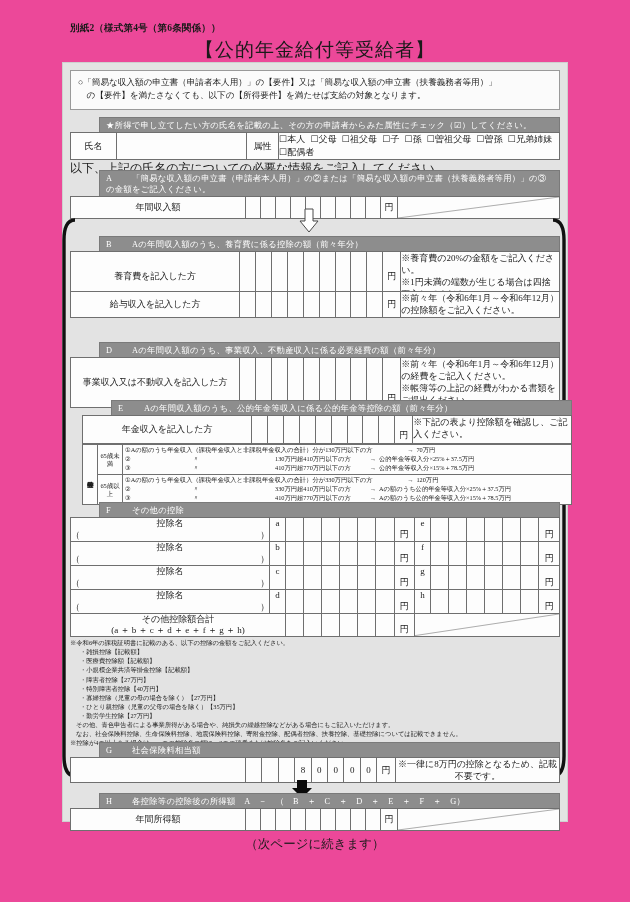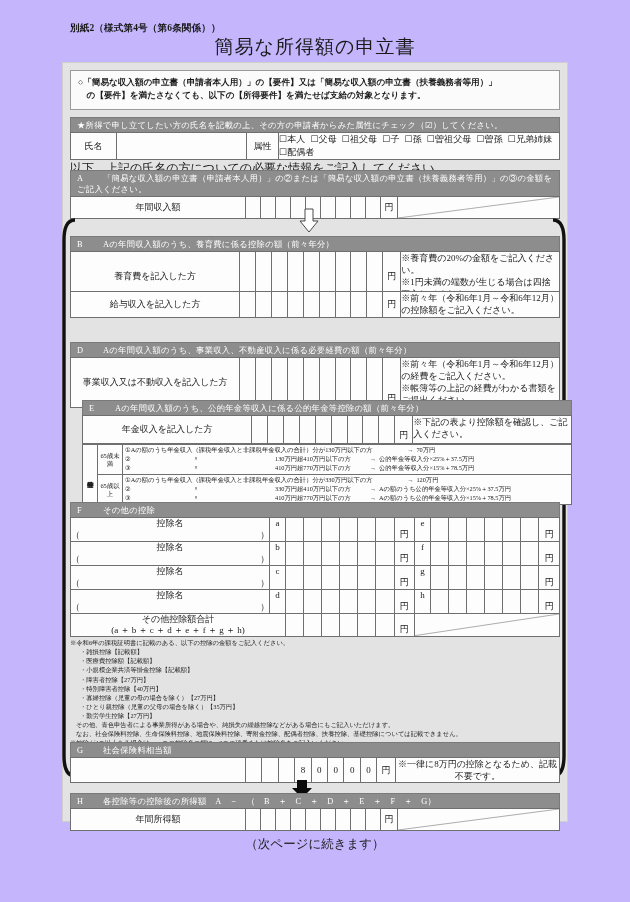--- a/index.html
+++ b/index.html
@@ -6,21 +6,21 @@
     margin: 0; padding: 0;
     background: #ffffff;
   }
   body {
     width: 630px; height: 902px;
     font-family: "Liberation Serif", "DejaVu Serif", serif;
     color: #1a1a1a;
     position: relative;
     overflow: hidden;
   }
-  .page { position: relative; width: 630px; height: 902px; background:#c4b5fd; }
+  .page { position: relative; width: 630px; height: 902px; background:#ec4899; }
 
   
   .doc-ref {
     position: absolute; left: 70px; top: 22px;
     font-size: 9.5px; font-weight: bold; letter-spacing: .2px;
   }
   .title-wrap { position:absolute; left:0; top:34px; width:630px; text-align:center; }
   .title-main { font-size: 19px; letter-spacing: 1px; }
   .title-sub  { font-size: 19px; letter-spacing: 1px; margin-top: 3px; }
 
@@ -44,20 +44,21 @@
   }
 
   
   .bar {
     background: #8d8d8d; color: #ffffff;
     font-size: 8.3px; line-height: 11px;
     padding: 1.5px 6px; box-sizing: border-box;
     letter-spacing: .3px;
     border: 1px solid #7a7a7a;
     border-bottom: none;
+    margin-left: 29px;
   }
   .bar .ltr { display:inline-block; width: 26px; }
 
   
   table.frm { border-collapse: collapse; width: 100%; background:#fdfdfd; }
   table.frm td {
     border: 1px solid #6f6f6f;
     font-size: 9px;
     padding: 0;
     box-sizing: border-box;
@@ -135,27 +136,26 @@
   .attr-list span { margin-right: 5px; white-space: nowrap; }
 </style>
 </head>
 <body>
 
 <div class="page">
 
   <div class="doc-ref">別紙2（様式第4号（第6条関係））</div>
 
   <div class="title-wrap">
-    <div class="title-main">簡易な所得額の申立書</div>
     <div class="title-sub">【公的年金給付等受給者】</div>
   </div>
 
   <div class="panel"></div>
 
-  <div class="note-box" style="top:70px;font-weight:bold;">
+  <div class="note-box" style="top:70px;">
     <div>○「簡易な収入額の申立書（申請者本人用）」の【要件】又は「簡易な収入額の申立書（扶養義務者等用）」</div>
     <div>　の【要件】を満たさなくても、以下の【所得要件】を満たせば支給の対象となります。</div>
   </div>
 
   <div class="sec" style="top:117px;">
     <div class="bar">★所得で申し立てしたい方の氏名を記載の上、その方の申請者からみた属性にチェック（☑）してください。</div>
     <table class="frm">
       <tbody>
           <tr>
         <td class="lbl" style="width:46px;margin-left:16px;">氏名</td>

